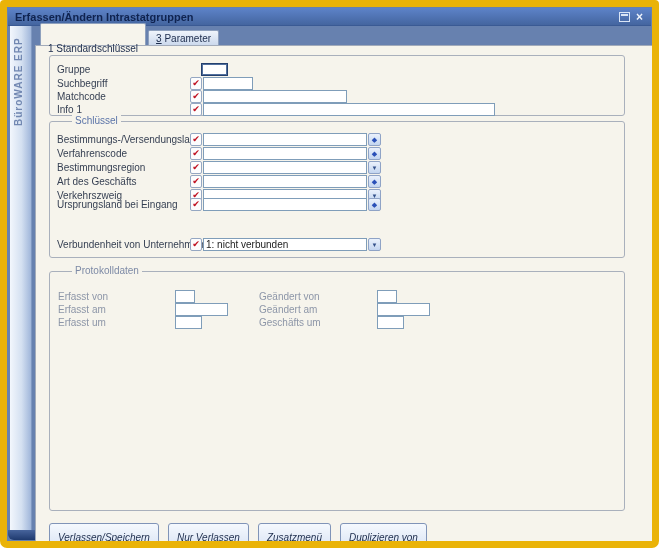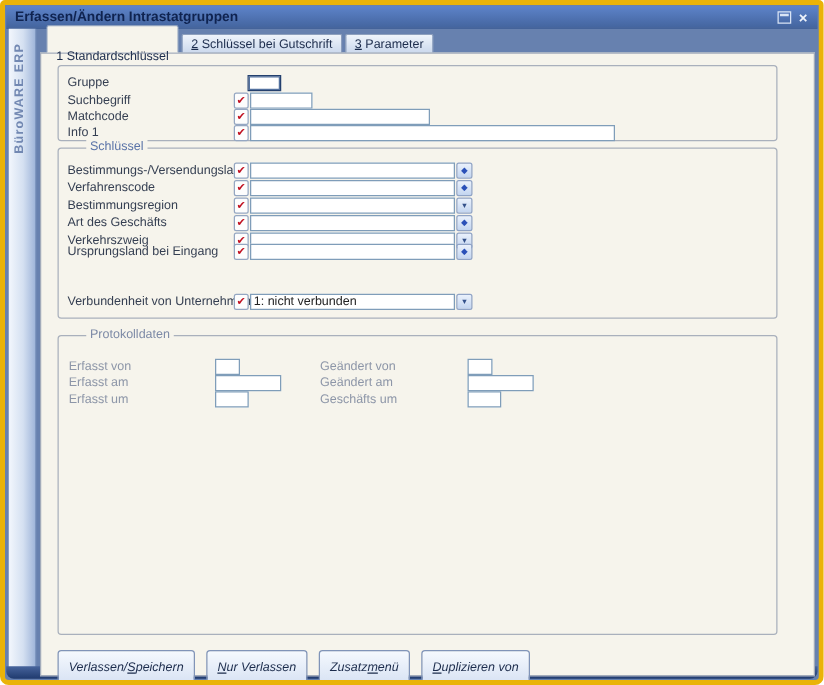--- a/index.html
+++ b/index.html
@@ -1,21 +1,21 @@
 <!DOCTYPE html>
 <html><head>
 <meta charset="utf-8">
 <style>
   html,body{margin:0;padding:0;background:#ffffff;font-family:"Liberation Sans",sans-serif;}
   *{box-sizing:border-box;}
 
   .window{
     position:relative;width:659px;height:548px;
     background:#6781af;
-    border:4px solid #eab308;
+    border:7px solid #eab308;
     border-radius:4px 4px 7px 7px;
     overflow:hidden;
   }
 
   
   .titlebar{
     position:absolute;left:1px;top:1px;right:1px;height:18px;
     background:linear-gradient(#5d83c9,#44659f);
     display:flex;align-items:center;
     border-bottom:1px solid #3a5a94;
@@ -133,21 +133,20 @@
       <button class="close-btn">×</button>
     </span>
   </div>
 
   <div class="sidestrip">
     <span class="brand-vert">BüroWARE ERP</span>
   </div>
 
   <div class="tabstrip">
     <div class="tab active"><span>1 Standardschlüssel</span><span class="mn"></span><span></span></div>
-    <div class="tab"><span></span><span class="mn">2</span><span> Schlüssel bei Gutschrift</span></div>
     <div class="tab"><span></span><span class="mn">3</span><span> Parameter</span></div>
   </div>
 
   <div class="panel">
 
     <div class="box b1" style="left:13px;top:9px;width:576px;height:61px;">
       <div class="row" style="top:7px;">
         <span class="lbl">Gruppe</span>
         <input class="inp focused" style="left: 151px; width: 27px;" value="">
       </div>

